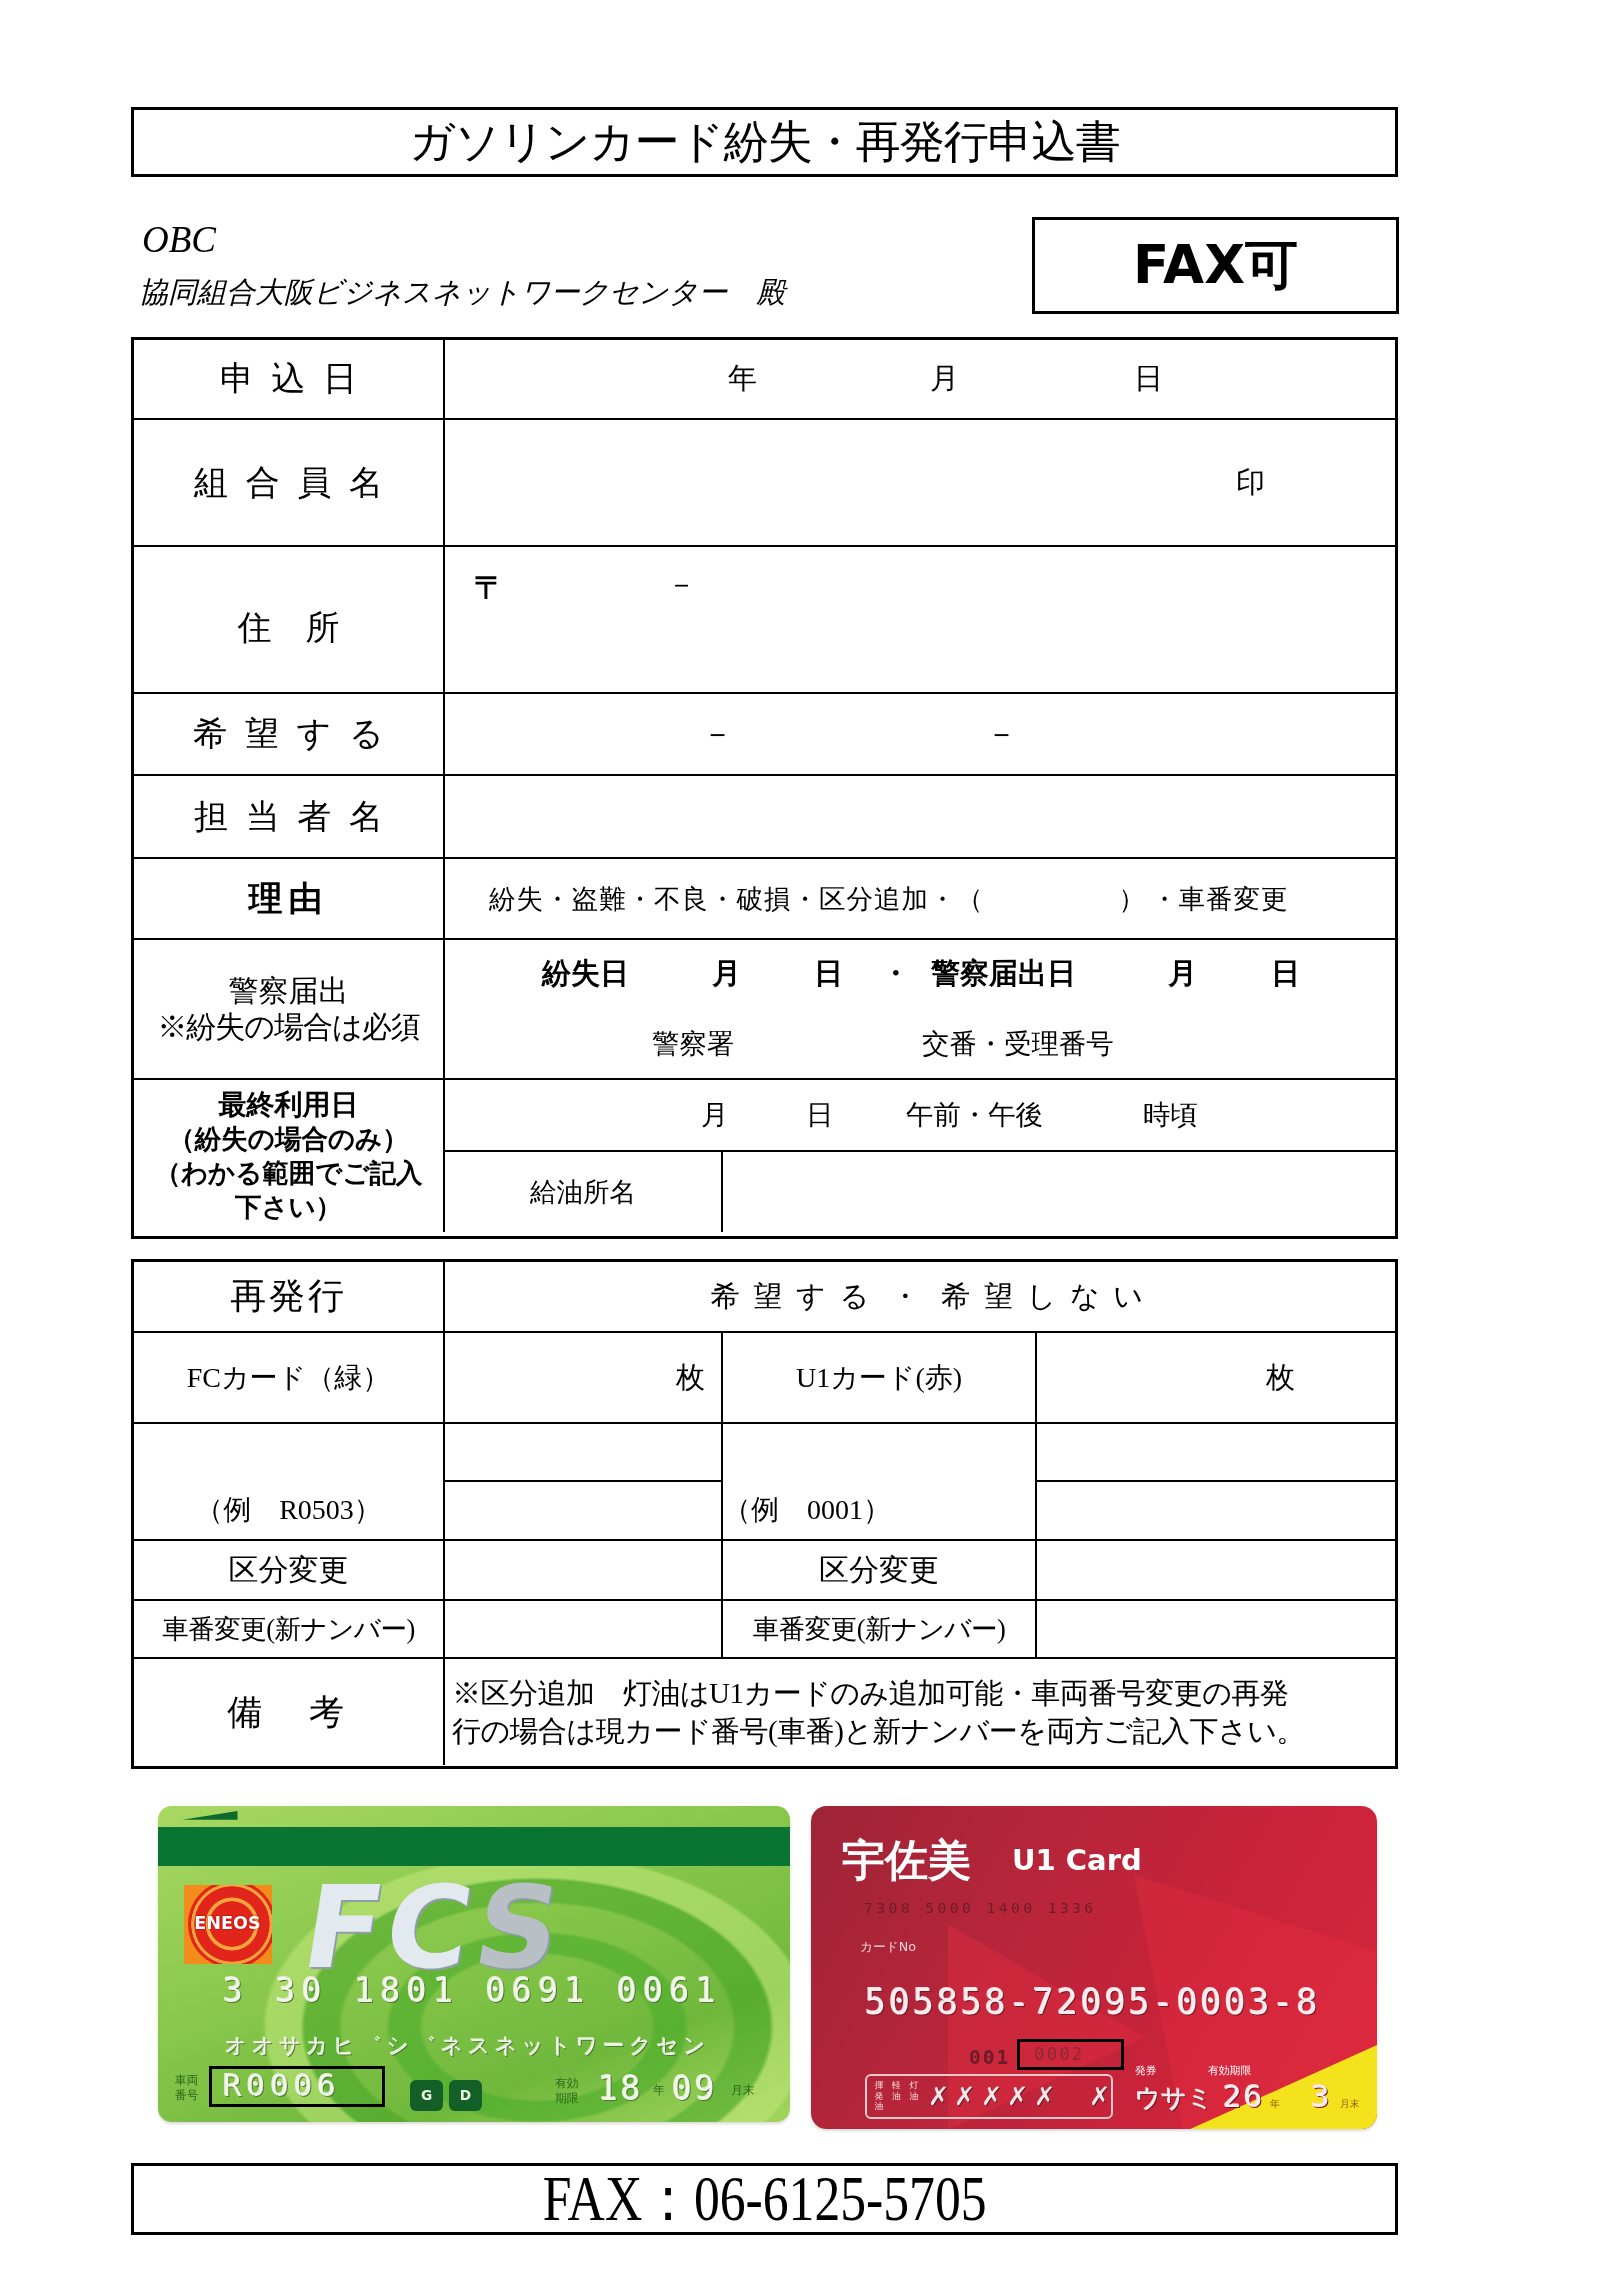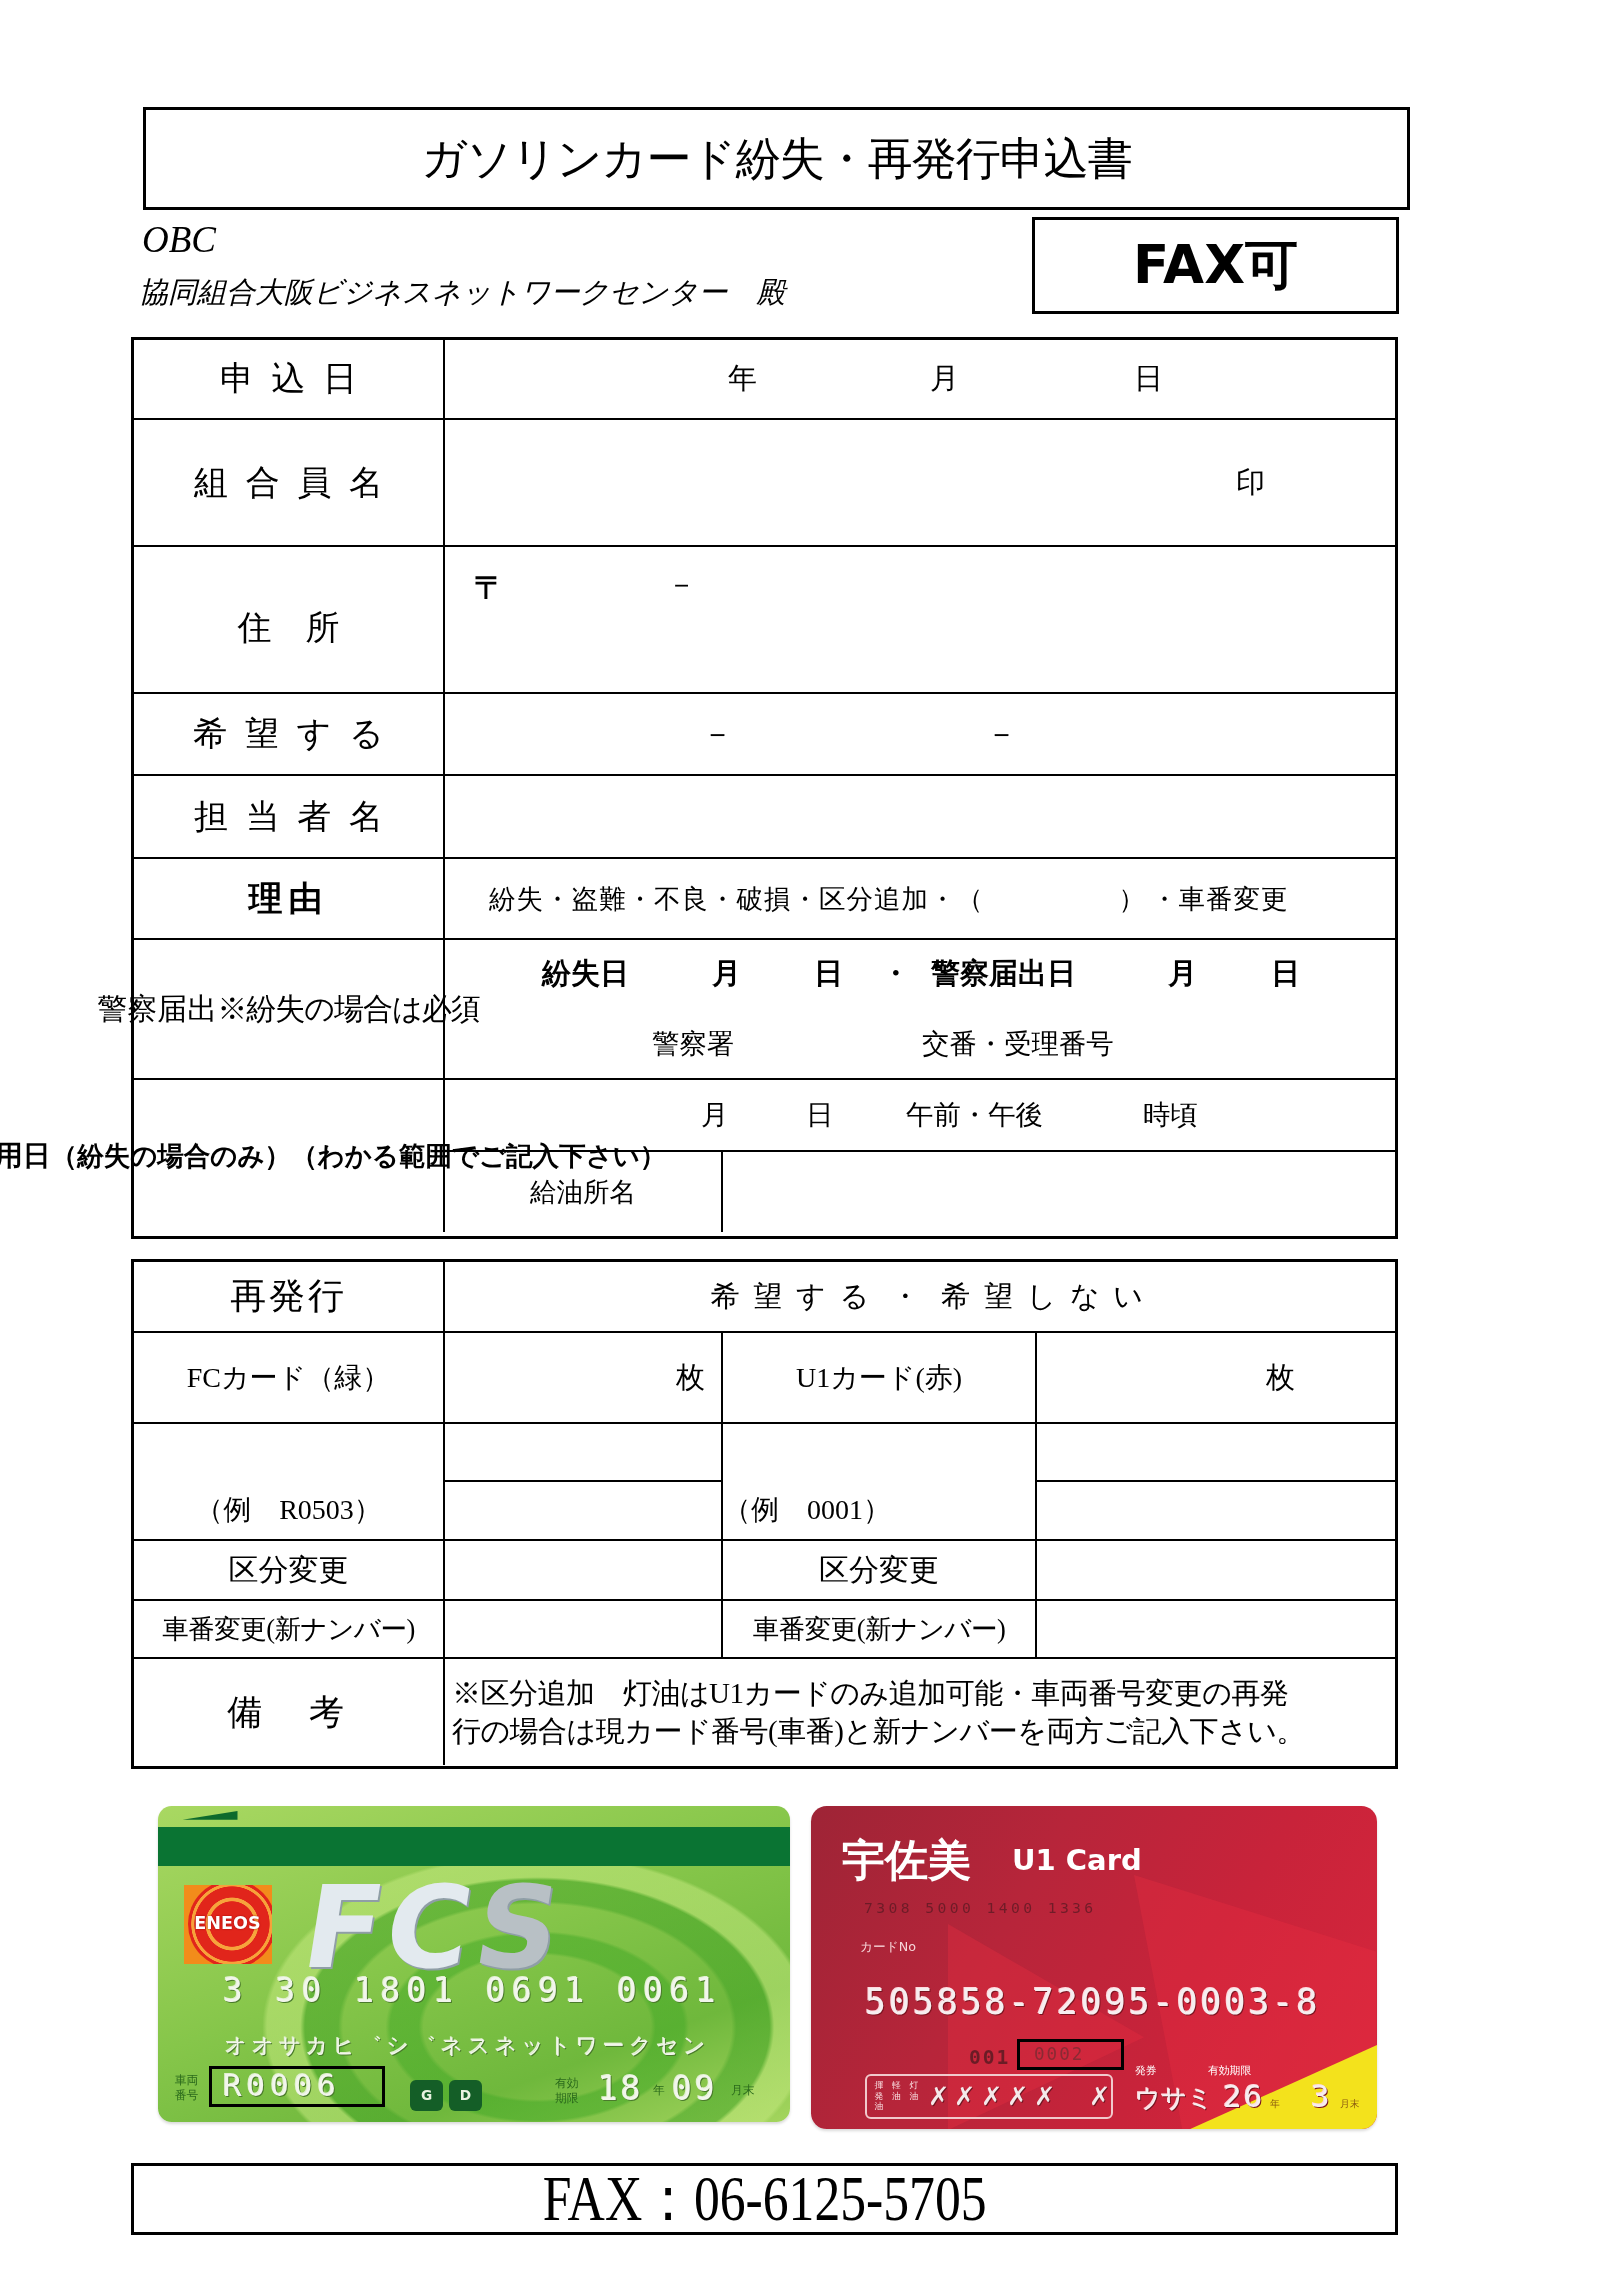--- a/index.html
+++ b/index.html
@@ -13,21 +13,21 @@
   --line:#000000;
 }
 *{box-sizing:border-box;}
 html,body{margin:0;padding:0;}
 body{width:1621px;height:2293px;position:relative;background:#fff;color:#000;
   font-family:"Liberation Serif","DejaVu Serif",serif;overflow:hidden;}
 .abs{position:absolute;white-space:nowrap;}
 .frame{position:absolute;border:3.9px solid var(--line);}
 
 
-#title-box{left:131px;top:107px;width:1267px;height:103px;display:flex;align-items:center;justify-content:center;margin-left:12px;}
+#title-box{left:131px;top:107px;width:1267px;height:70px;display:flex;align-items:center;justify-content:center;}
 #title-box span{font-size:45px;letter-spacing:-1px;white-space:nowrap;}
 #obc{left:142px;top:218px;font-size:37px;font-style:italic;}
 #recipient{left:139px;top:273px;font-size:29px;font-style:italic;}
 #fax-ok{left:1032px;top:217px;width:367px;height:97px;display:flex;align-items:center;justify-content:center;}
 #fax-ok span{font-family:"DejaVu Sans",sans-serif;font-weight:bold;font-size:53px;}
 
 
 .tbl{position:absolute;left:131px;width:1267px;border:3.9px solid var(--line);display:flex;flex-direction:column;}
 #t1{top:337px;height:902px;}
 #t2{top:1259px;height:510px;}
@@ -45,21 +45,21 @@
 .vc{position:absolute;top:0;bottom:0;display:flex;align-items:center;white-space:nowrap;}
 .f28{font-size:27.4px;}
 .f30{font-size:29px;}
 .f32{font-size:31px;}
 .bold{font-weight:bold;}
 .sub-top{border-bottom:2px solid var(--line);flex:none;position:relative;}
 .sub-bot{flex:1;position:relative;gap:12px;}
 .reason-opts{left:44px;font-size:26.5px;letter-spacing:1px;}
 .reason-opts span{display:inline-block;}
 .paren-gap{letter-spacing:5.9px;}
-.lbl-lines{display:flex;flex-direction:row;align-items:center;justify-content:center;height:100%;}
+.lbl-lines{display:flex;flex-direction:column;align-items:center;justify-content:center;height:100%;}
 .lbl-lines span{display:block;white-space:nowrap;}
 .remarks-note{position:absolute;left:6.9px;top:0;bottom:0;display:flex;flex-direction:column;justify-content:center;font-size:29px;line-height:38px;white-space:nowrap;letter-spacing:-0.5px;}
 
 
 .fc-card{position:absolute;left:158px;top:1806px;width:632px;height:316px;border-radius:13.7px;overflow:hidden;
   background:
    radial-gradient(ellipse 75% 95% at 60% 70%, rgba(255,255,255,0) 0 24%, rgba(70,170,40,.55) 25% 31%, rgba(255,255,255,0) 32% 41%, rgba(60,160,35,.45) 42% 49%, rgba(195,232,125,.55) 50% 57%, rgba(255,255,255,0) 58%),
    linear-gradient(160deg,#a9d862 0%,var(--fc_card_base) 45%,#6fb83c 75%,#a4d55e 100%);
   box-shadow:0 2px 2.9px rgba(0,0,0,.15);}
 .fc-tri{position:absolute;left:24.5px;top:4.9px;width:55px;height:8.8px;background:#0d6a2c;clip-path:polygon(0 100%,100% 0,100% 100%);}

